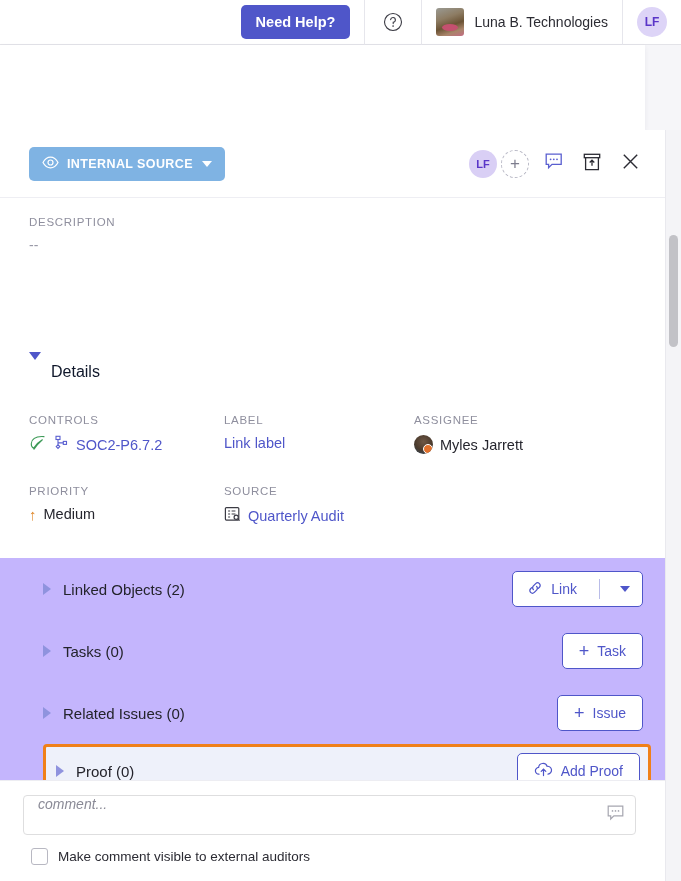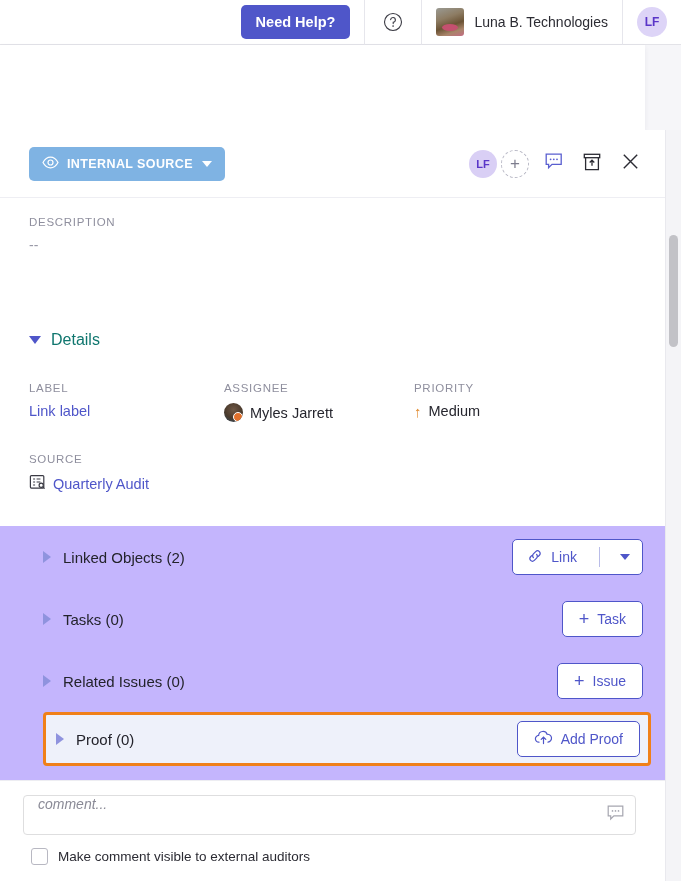--- a/index.html
+++ b/index.html
@@ -141,21 +141,21 @@
 
   .details-head {
     display: flex; align-items: center; gap: 10px;
     margin-top: 78px; cursor: pointer;
   }
   .tri-down {
     width: 0; height: 0;
     border-left: 6px solid transparent; border-right: 6px solid transparent;
     border-top: 8px solid #4f56c9;
   }
-  .details-title { font-size: 16px; color: #0f766e; }
+  .details-title { font-size: 16px; color: #0f172a; margin-top: 32px; }
 
   .details-grid {
     margin-top: 33px;
     display: grid;
     grid-template-columns: 195px 190px 1fr;
     row-gap: 31px;
   }
   .field-label {
     font-size: 11.5px; color: #8f8f9e;
     letter-spacing: .7px; text-transform: uppercase;
@@ -375,20 +375,39 @@
       <div class="sec-label">DESCRIPTION</div>
       <div class="desc-value">--</div>
 
       <div class="details-head">
         <span class="tri-down"></span>
         <span class="details-title">Details</span>
       </div>
 
       <div class="details-grid">
 
+        <div>
+          <div class="field-label">CONTROLS</div>
+          <div class="field-value">
+            <span>
+              <svg width="17" height="16" viewBox="0 0 17 16">
+                <path d="M15 1.6C7.8 1.1 2.8 3.6 2.3 8.6c-.2 2.2.8 3.9 2.2 4.7C6.9 10 10.4 6.4 13.6 4.6 10.9 7 7.3 10.5 5 14.2" fill="none" stroke="#3d9a57" stroke-width="1.1" stroke-linecap="round"></path>
+              </svg>
+            </span>
+            <span>
+              <svg width="16" height="16" viewBox="0 0 16 16">
+                <rect x="3" y="1.3" width="4" height="3.2" fill="none" stroke="#5a5fd0" stroke-width="1.1"></rect>
+                <path d="M5 4.5v3.4M5 7.9h5.3M5 7.9v1.9" fill="none" stroke="#5a5fd0" stroke-width="1.1"></path>
+                <path d="M3.2 11.6 5 9.8l1.8 1.8L5 13.4Z" fill="none" stroke="#5a5fd0" stroke-width="1.1"></path>
+                <rect x="10.3" y="6.4" width="3.2" height="3" fill="none" stroke="#5a5fd0" stroke-width="1.1"></rect>
+              </svg>
+            </span>
+            <a class="field-link">SOC2-P6.7.2</a>
+          </div>
+        </div>
 
         <div>
           <div class="field-label">LABEL</div>
           <div class="field-value">
             <a class="field-link">Link label</a>
           </div>
         </div>
 
 
         <div>

